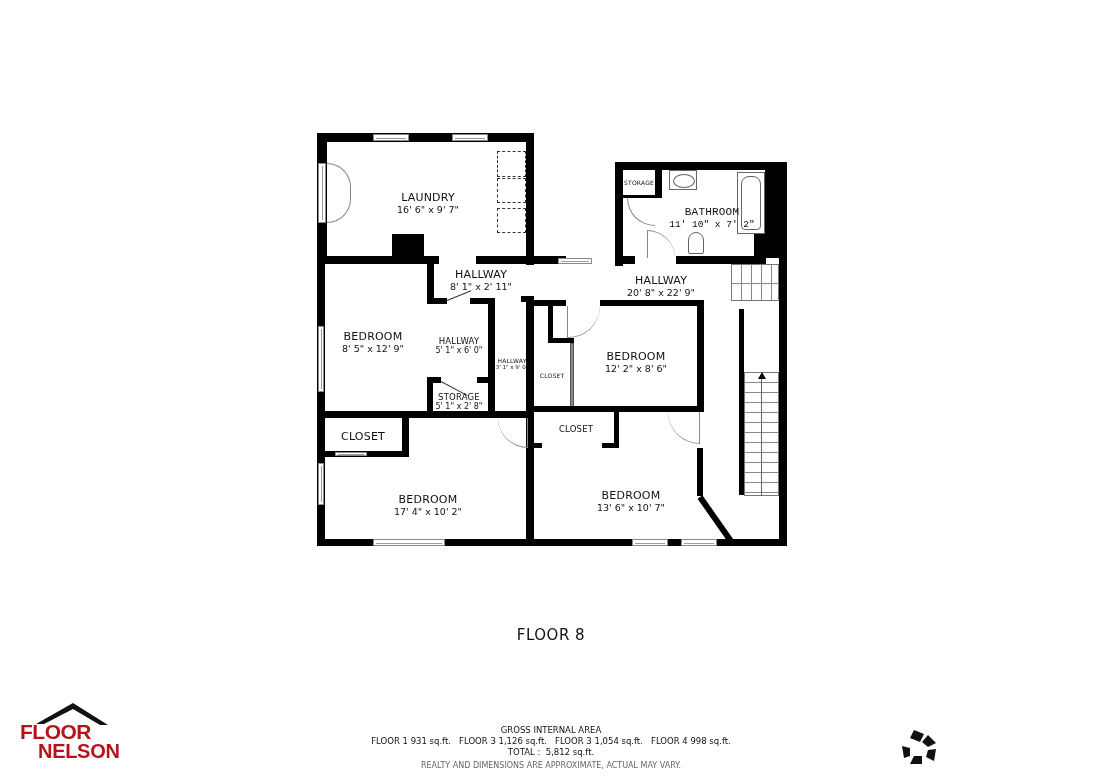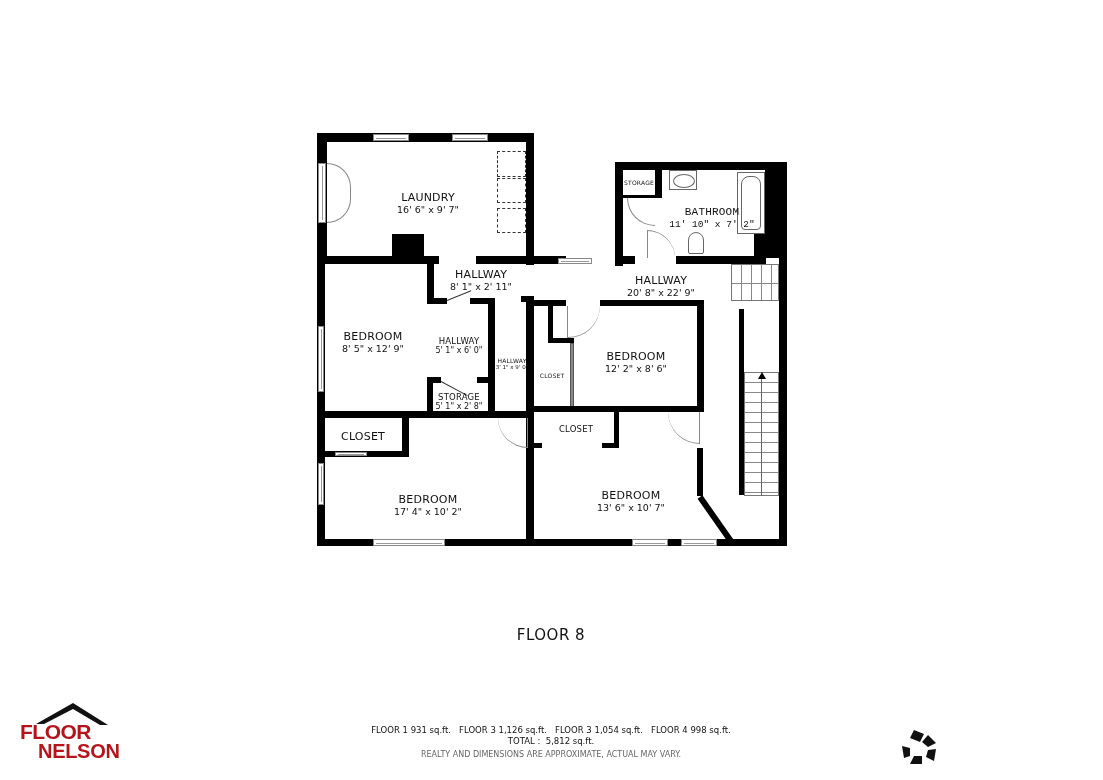--- a/index.html
+++ b/index.html
@@ -178,20 +178,21 @@
   </div>
   <div class="label" style="left:631px;top:489px;">
     <span class="name">BEDROOM</span>
     <span class="dim">13' 6" x 10' 7"</span>
   </div>
 </div>
 
 <div class="floor-title">FLOOR 8</div>
 
 <div class="footer">
+  <div>GROSS INTERNAL AREA</div>
   <div style="white-space:pre;">FLOOR 1 931 sq.ft.   FLOOR 3 1,126 sq.ft.   FLOOR 3 1,054 sq.ft.   FLOOR 4 998 sq.ft.</div>
   <div style="white-space:pre;">TOTAL :  5,812 sq.ft.</div>
   <div class="disclaimer" style="margin-top:2px;">REALTY AND DIMENSIONS ARE APPROXIMATE, ACTUAL MAY VARY.</div>
 </div>
 
 <div class="nelson">
   <svg width="110" height="30" style="position:absolute;left:0;top:0;">
     <polygon points="28,24 65,3 100,25 92,25 65,9 36,24" fill="#111"></polygon>
   </svg>
   <div class="t1">FLOOR</div>

